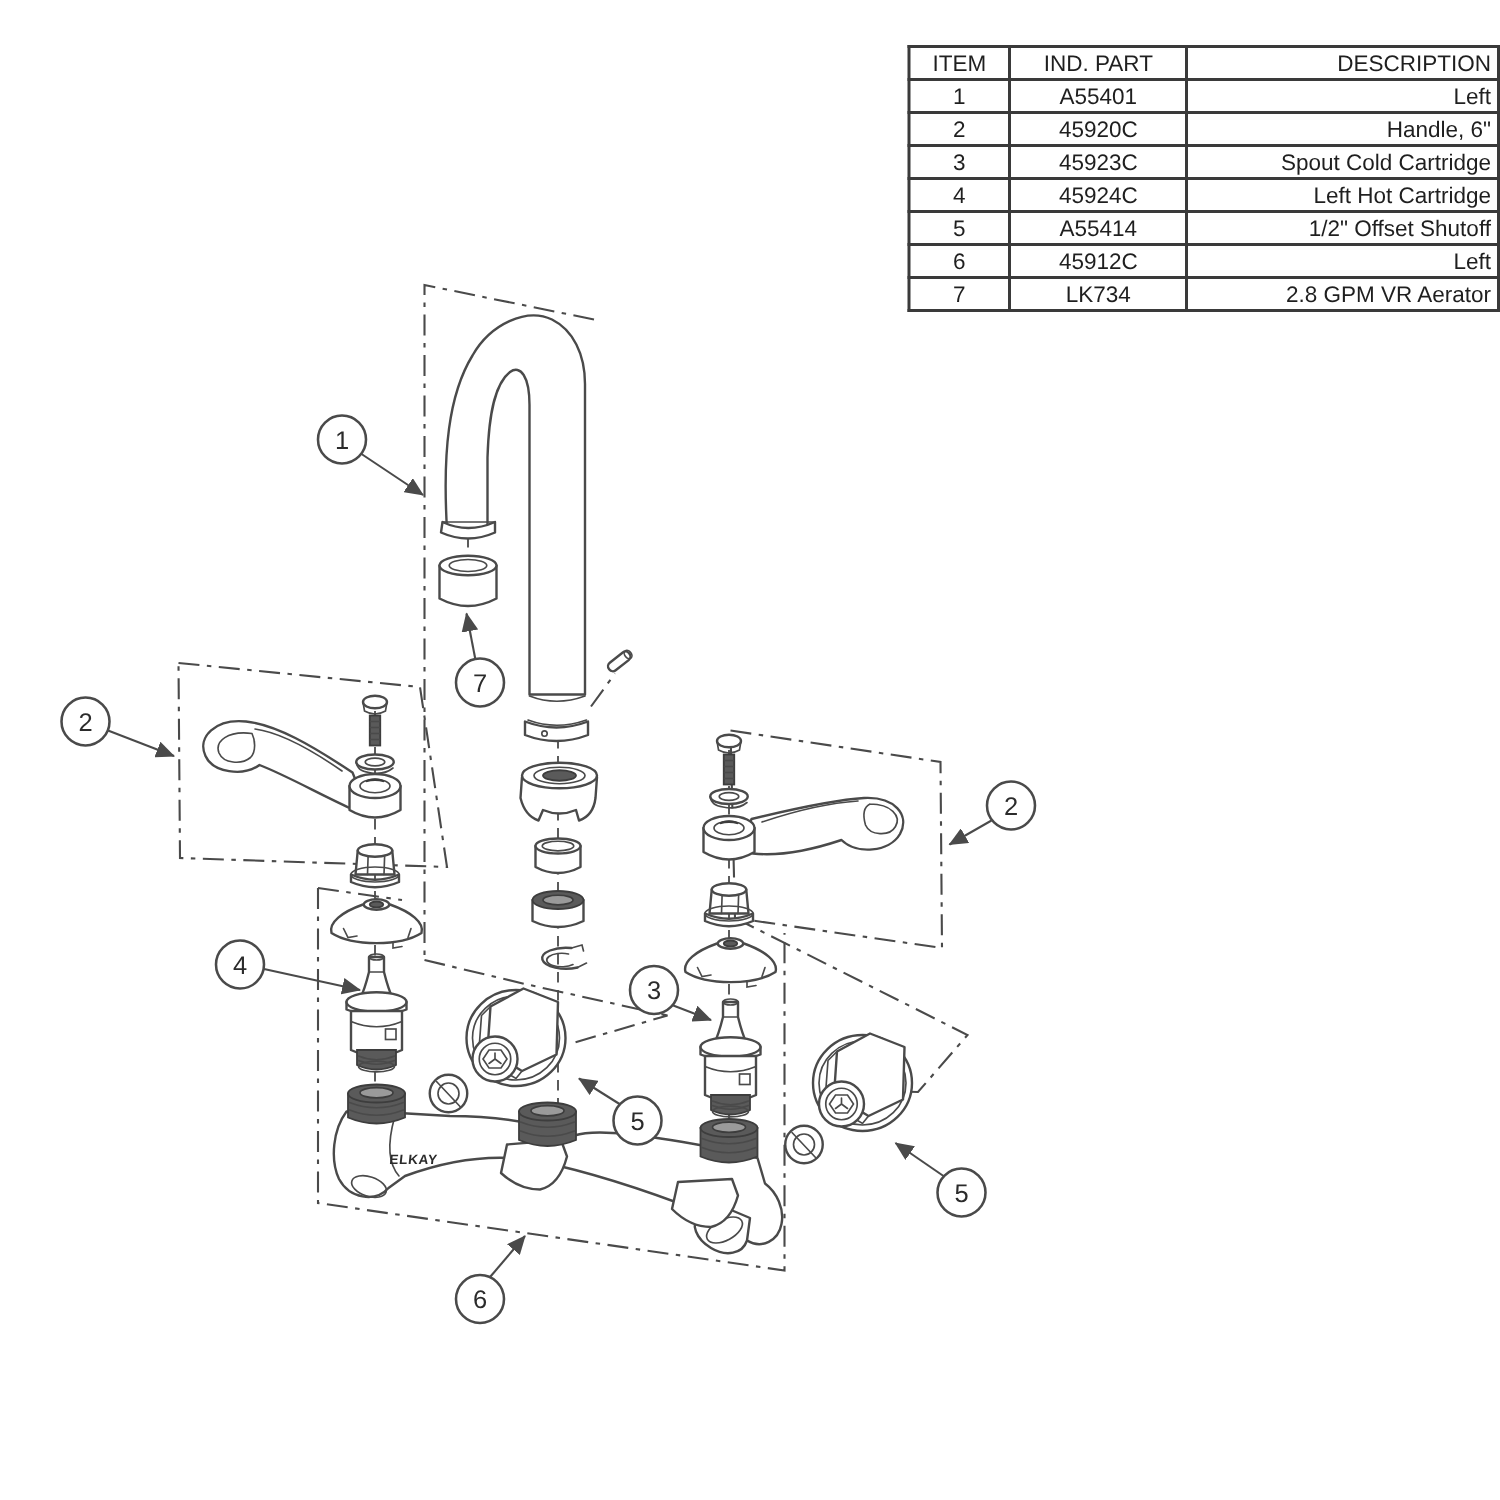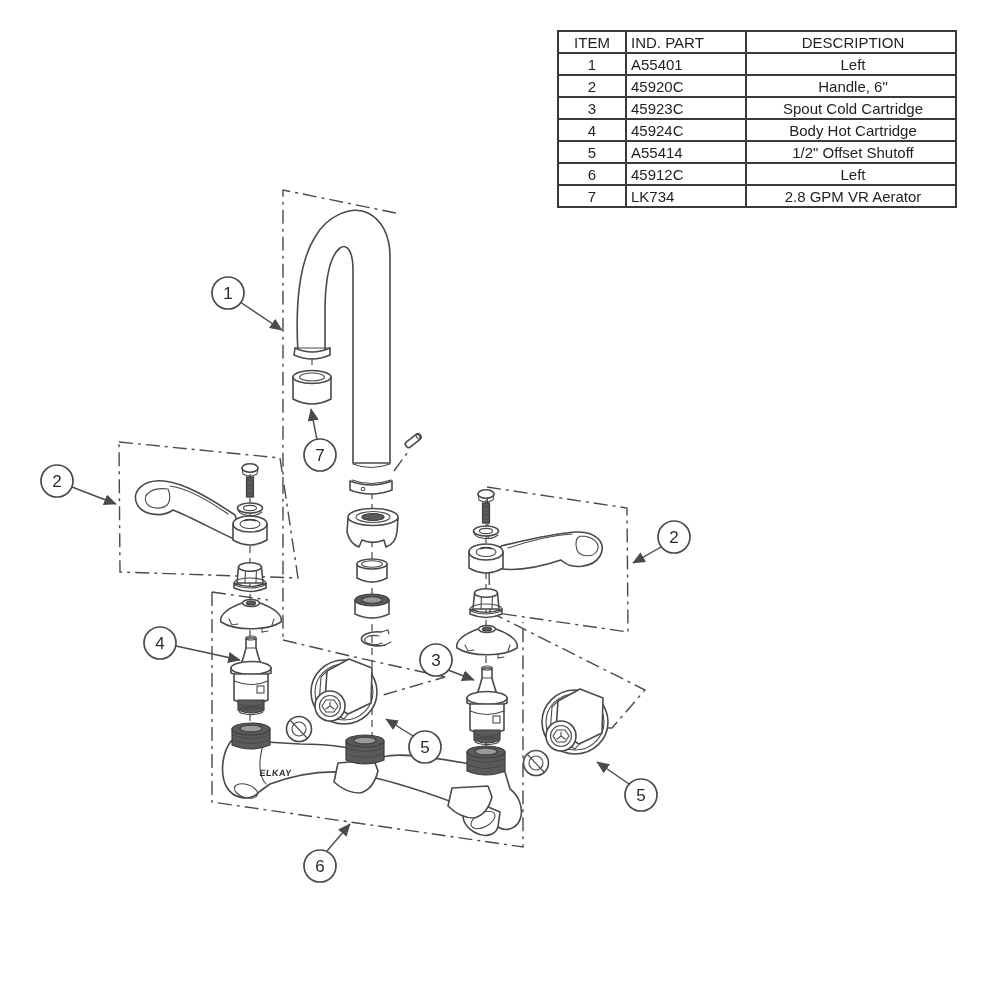--- a/index.html
+++ b/index.html
@@ -1,25 +1,25 @@
 <!DOCTYPE html>
 <html><head>
 <meta charset="utf-8">
 <style>
   html,body{margin:0;padding:0;background:#ffffff;}
   .page{position:relative;width:1000px;height:1000px;background:#ffffff;overflow:hidden;
         font-family:"Liberation Sans", sans-serif;}
   
-  .parts-table{position:absolute;left:557px;top:30px;border-collapse:collapse;
+  .parts-table{position:absolute;left:605px;top:30px;border-collapse:collapse;
                font-size:15px;color:#1f1f1f;}
   .parts-table td,.parts-table th{border:2px solid #3a3a3a;height:20px;padding:0 4px;
                font-weight:normal;white-space:nowrap;}
   .col-item{width:58px;text-align:center;}
-  .col-part{width:110px;text-align:left;}
-  .col-desc{width:196px;text-align:center;padding-left:8px !important;}
+  .col-part{width:110px;text-align:center;}
+  .col-desc{width:196px;text-align:right;padding-left:8px !important;}
   
   .diagram{position:absolute;left:0;top:0;}
   .ln{stroke:#4a4a4a;stroke-width:1.6;fill:none;stroke-linecap:round;stroke-linejoin:round;}
   .ln-thin{stroke:#4a4a4a;stroke-width:1.1;fill:none;stroke-linecap:round;}
   .wh{fill:#ffffff;stroke:#4a4a4a;stroke-width:1.6;stroke-linejoin:round;}
   .dk{fill:#5a5a5a;stroke:#3d3d3d;stroke-width:1.2;}
   .md{fill:#9a9a9a;stroke:#3d3d3d;stroke-width:1.1;}
   .dashdot{stroke:#4a4a4a;stroke-width:1.4;fill:none;stroke-dasharray:14 5 3 5;}
   .cline{stroke:#4a4a4a;stroke-width:1.2;fill:none;stroke-dasharray:7 5;}
   .callout-circle{fill:#ffffff;stroke:#4a4a4a;stroke-width:1.7;}
@@ -54,21 +54,21 @@
         <td class="col-desc">Handle, 6"</td>
       </tr>
       <tr>
         <td class="col-item">3</td>
         <td class="col-part">45923C</td>
         <td class="col-desc">Spout Cold Cartridge</td>
       </tr>
       <tr>
         <td class="col-item">4</td>
         <td class="col-part">45924C</td>
-        <td class="col-desc">Body Hot Cartridge</td>
+        <td class="col-desc">Left Hot Cartridge</td>
       </tr>
       <tr>
         <td class="col-item">5</td>
         <td class="col-part">A55414</td>
         <td class="col-desc">1/2" Offset Shutoff</td>
       </tr>
       <tr>
         <td class="col-item">6</td>
         <td class="col-part">45912C</td>
         <td class="col-desc">Left</td>

